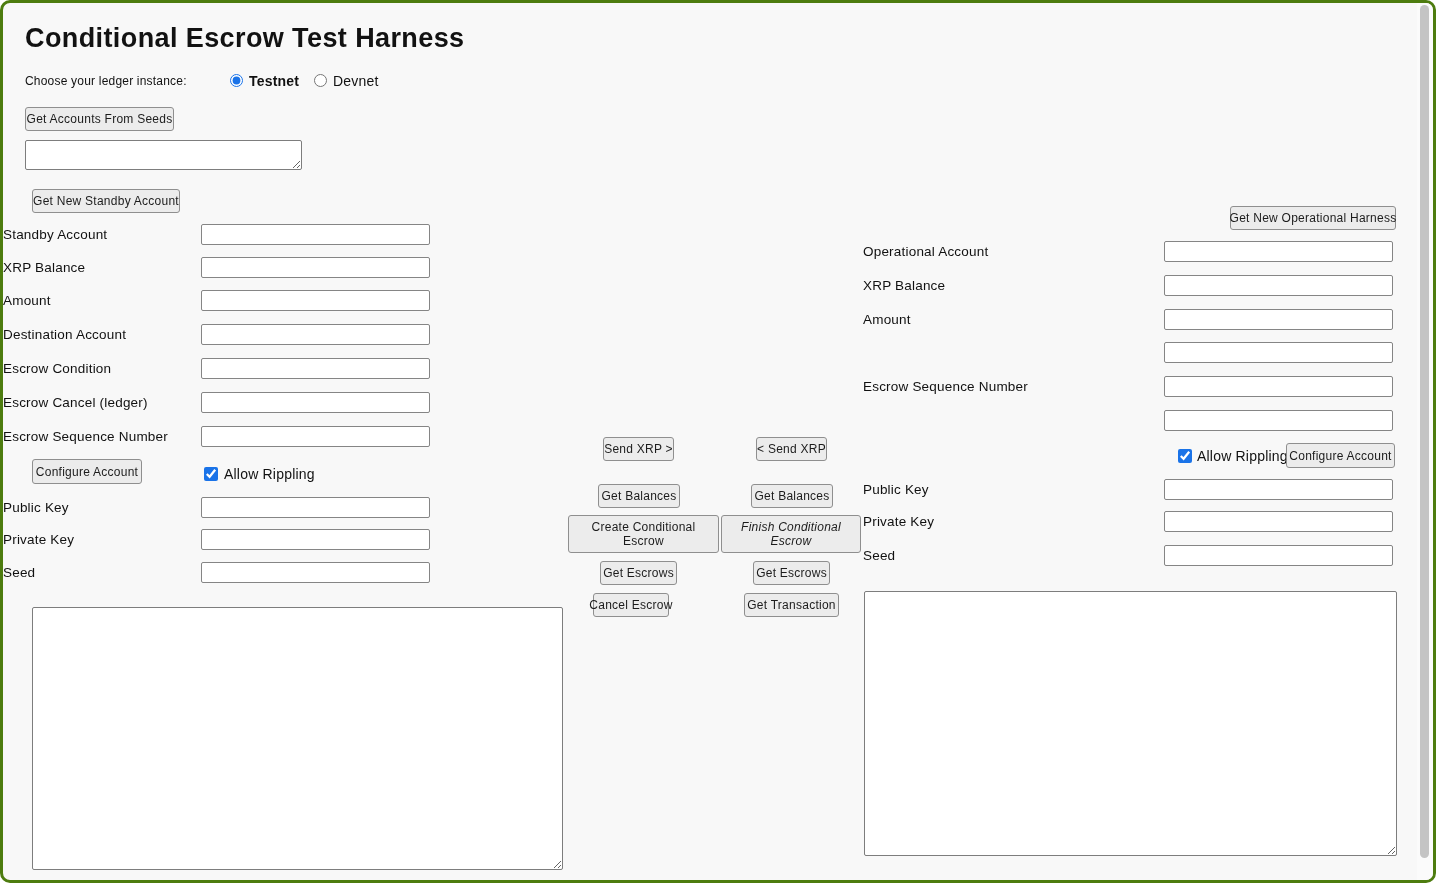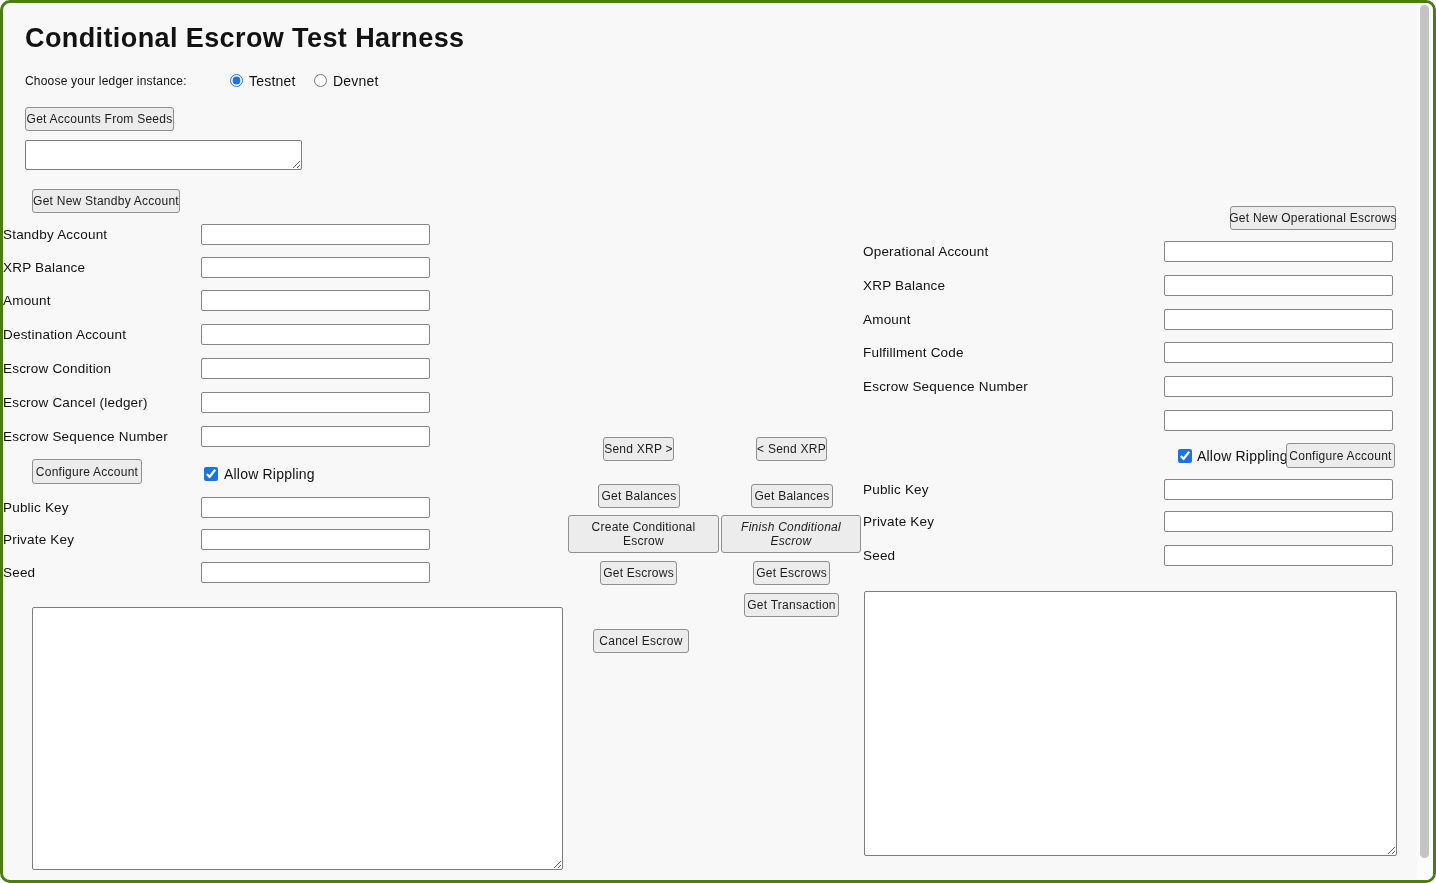--- a/index.html
+++ b/index.html
@@ -138,21 +138,21 @@
 </style>
 </head>
 <body>
 
 <div class="window">
 
   <h1 class="page-title">Conditional Escrow Test Harness</h1>
 
   <span class="static-label" style="left:22px; top:71px;">Choose your ledger instance:</span>
   <input type="radio" name="ledger" class="rad" style="left: 227px; top: 71px;" checked="">
-  <span class="chk-label" style="left:246px; top:70px;">Testnet</span>
+  <span class="chk-label" style="left:246px; top:70px;font-weight:bold;">Testnet</span>
   <input type="radio" name="ledger" class="rad" style="left: 311px; top: 71px;">
   <span class="chk-label" style="left:330px; top:70px;">Devnet</span>
 
   <button class="btn" style="left:22px; top:104px; width:149px; height:24px;">Get Accounts From Seeds</button>
   <textarea class="ta" style="left: 22px; top: 137px; width: 277px; height: 30px;"></textarea>
 
   <button class="btn" style="left:29px; top:186px; width:148px; height:24px;">Get New Standby Account</button>
 
   <span class="fl" style="top:221px;">Standby Account</span>
   <input class="fi left-col" style="top: 221px;" value="">
@@ -179,37 +179,36 @@
   <input class="fi left-col" style="top: 526px;" value="">
   <span class="fl" style="top:559px;">Seed</span>
   <input class="fi left-col" style="top: 559px;" value="">
 
   <textarea class="ta" style="left: 29px; top: 604px; width: 531px; height: 263px;"></textarea>
 
   <button class="btn" style="left:600px; top:434px; width:71px; height:24px;">Send XRP &gt;</button>
   <button class="btn" style="left:595px; top:481px; width:82px; height:24px;">Get Balances</button>
   <button class="btn multiline" style="left:565px; top:512px; width:151px; height:38px;">Create Conditional Escrow</button>
   <button class="btn" style="left:597px; top:558px; width:77px; height:24px;">Get Escrows</button>
-  <button class="btn" style="left:590px; top:590px; width:96px; height:24px;margin-top:36px;">Cancel Escrow</button>
+  <button class="btn" style="left:590px; top:590px; width:76px; height:24px;">Cancel Escrow</button>
 
   <button class="btn" style="left:753px; top:434px; width:71px; height:24px;">&lt; Send XRP</button>
   <button class="btn" style="left:748px; top:481px; width:82px; height:24px;">Get Balances</button>
   <button class="btn multiline" style="left:718px; top:512px; width:140px; height:38px;font-style:italic;">Finish Conditional Escrow</button>
   <button class="btn" style="left:750px; top:558px; width:77px; height:24px;">Get Escrows</button>
   <button class="btn" style="left:741px; top:590px; width:95px; height:24px;">Get Transaction</button>
 
-  <button class="btn" style="left:1227px; top:203px; width:166px; height:24px;">Get New Operational Escrows</button>
+  <button class="btn" style="left:1227px; top:203px; width:166px; height:24px;">Get New Operational Harness</button>
 
   <span class="fl right-col" style="top:238px;">Operational Account</span>
   <input class="fi right-col" style="top: 238px;" value="">
   <span class="fl right-col" style="top:272px;">XRP Balance</span>
   <input class="fi right-col" style="top: 272px;" value="">
   <span class="fl right-col" style="top:306px;">Amount</span>
   <input class="fi right-col" style="top: 306px;" value="">
-  <span class="fl right-col" style="top:339px;">Fulfillment Code</span>
   <input class="fi right-col" style="top: 339px;" value="">
   <span class="fl right-col" style="top:373px;">Escrow Sequence Number</span>
   <input class="fi right-col" style="top: 373px;" value="">
   <input class="fi right-col" style="top: 407px;" value="">
 
   <input type="checkbox" class="chk" style="left: 1175px; top: 446px;" checked="">
   <span class="chk-label" style="left:1194px; top:445px;">Allow Rippling</span>
   <button class="btn" style="left:1283px; top:440px; width:109px; height:25px;">Configure Account</button>
 
   <span class="fl right-col" style="top:476px;">Public Key</span>

